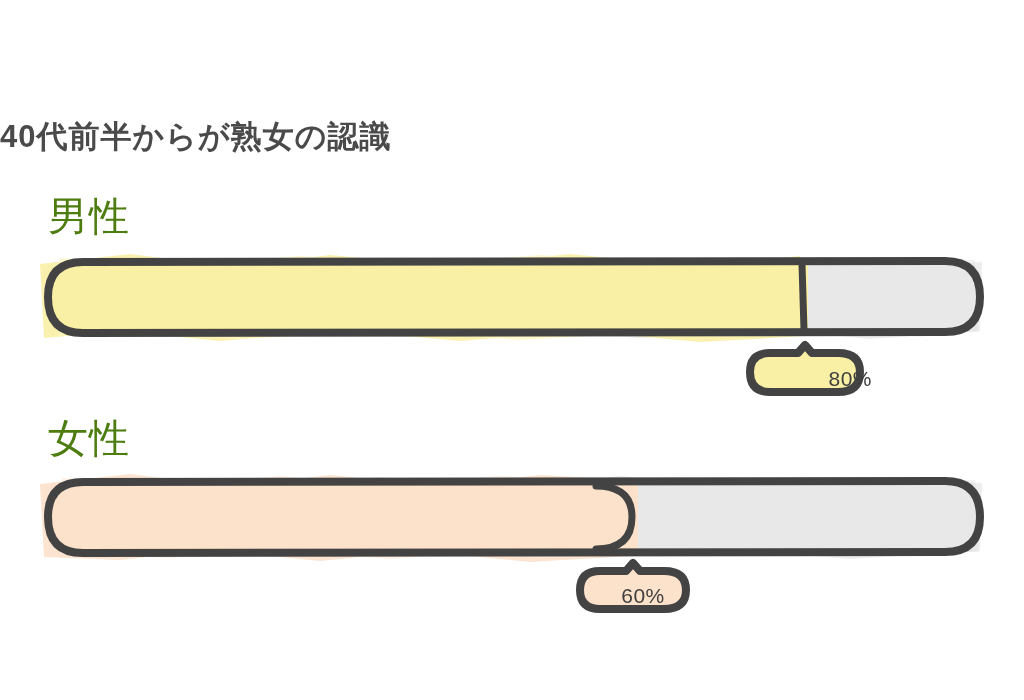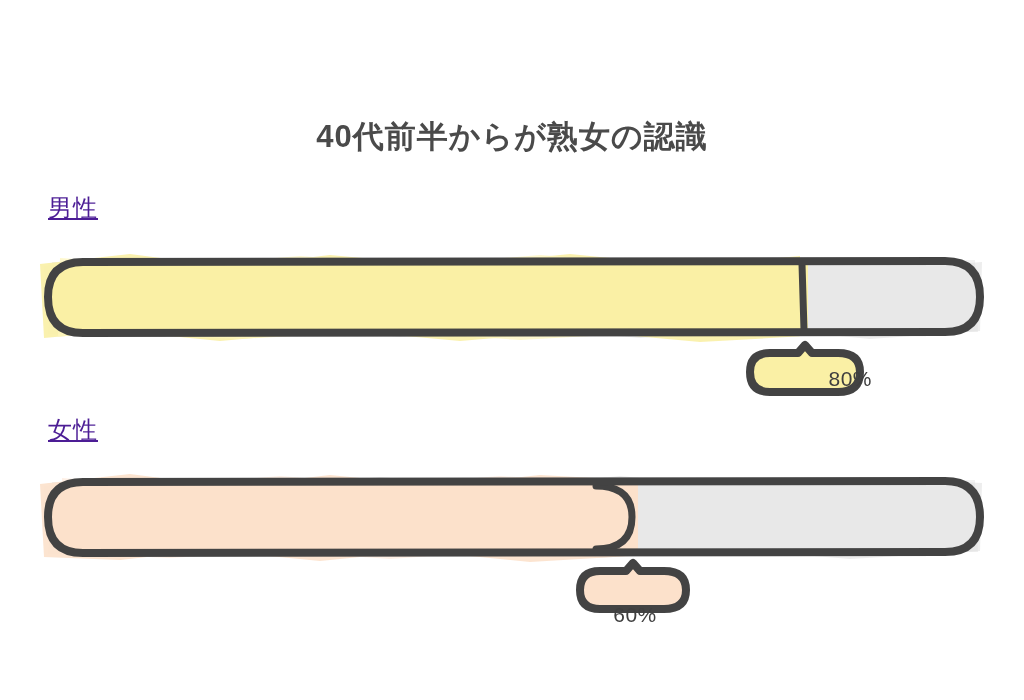--- a/index.html
+++ b/index.html
@@ -18,35 +18,33 @@
     position: absolute;
     left: 0; top: 0;
     width: 1024px;
     height: 700px;
   }
   .chart-title {
     position: absolute;
     left: 0;
     top: 118px;
     width: 1024px;
-    text-align: center;
     font-size: 31px;
     font-weight: bold;
     color: #4a4a4a;
     letter-spacing: 1px;
     line-height: 1.2;
   }
   .row-label {
     position: absolute;
-    font-size: 24px;
+    font-size: 40px;
     font-weight: normal;
-    color: #4c1d95;
+    color: #4d7c0f;
     letter-spacing: 1px;
     line-height: 1;
-    text-decoration: underline;
   }
   #label-male  { left: 48px; top: 196px; }
   #label-female{ left: 48px; top: 418px; }
 
   .bar-svg {
     position: absolute;
     left: 0;
     pointer-events: none;
   }
   #bar-male-wrap   { top: 236px; }
@@ -59,21 +57,21 @@
     position: absolute;
     width: 100%;
     text-align: center;
     font-size: 21px;
     color: #3f3f3f;
     letter-spacing: 0.5px;
   }
   #callout-male   { left: 742px; top: 338px; width: 130px; height: 66px; }
   #callout-female { left: 570px; top: 556px; width: 130px; height: 66px; }
   #callout-male .callout-text   { top: 29px; left: 0; text-align: right; }
-  #callout-female .callout-text { top: 28px; left: 0; margin-top: 19px; }
+  #callout-female .callout-text { top: 28px; left: 8px; }
 </style>
 </head>
 <body>
 
 <div id="chart-root">
 
   <div class="chart-title">40代前半からが熟女の認識</div>
 
   <div class="row-label" id="label-male">男性</div>
 

